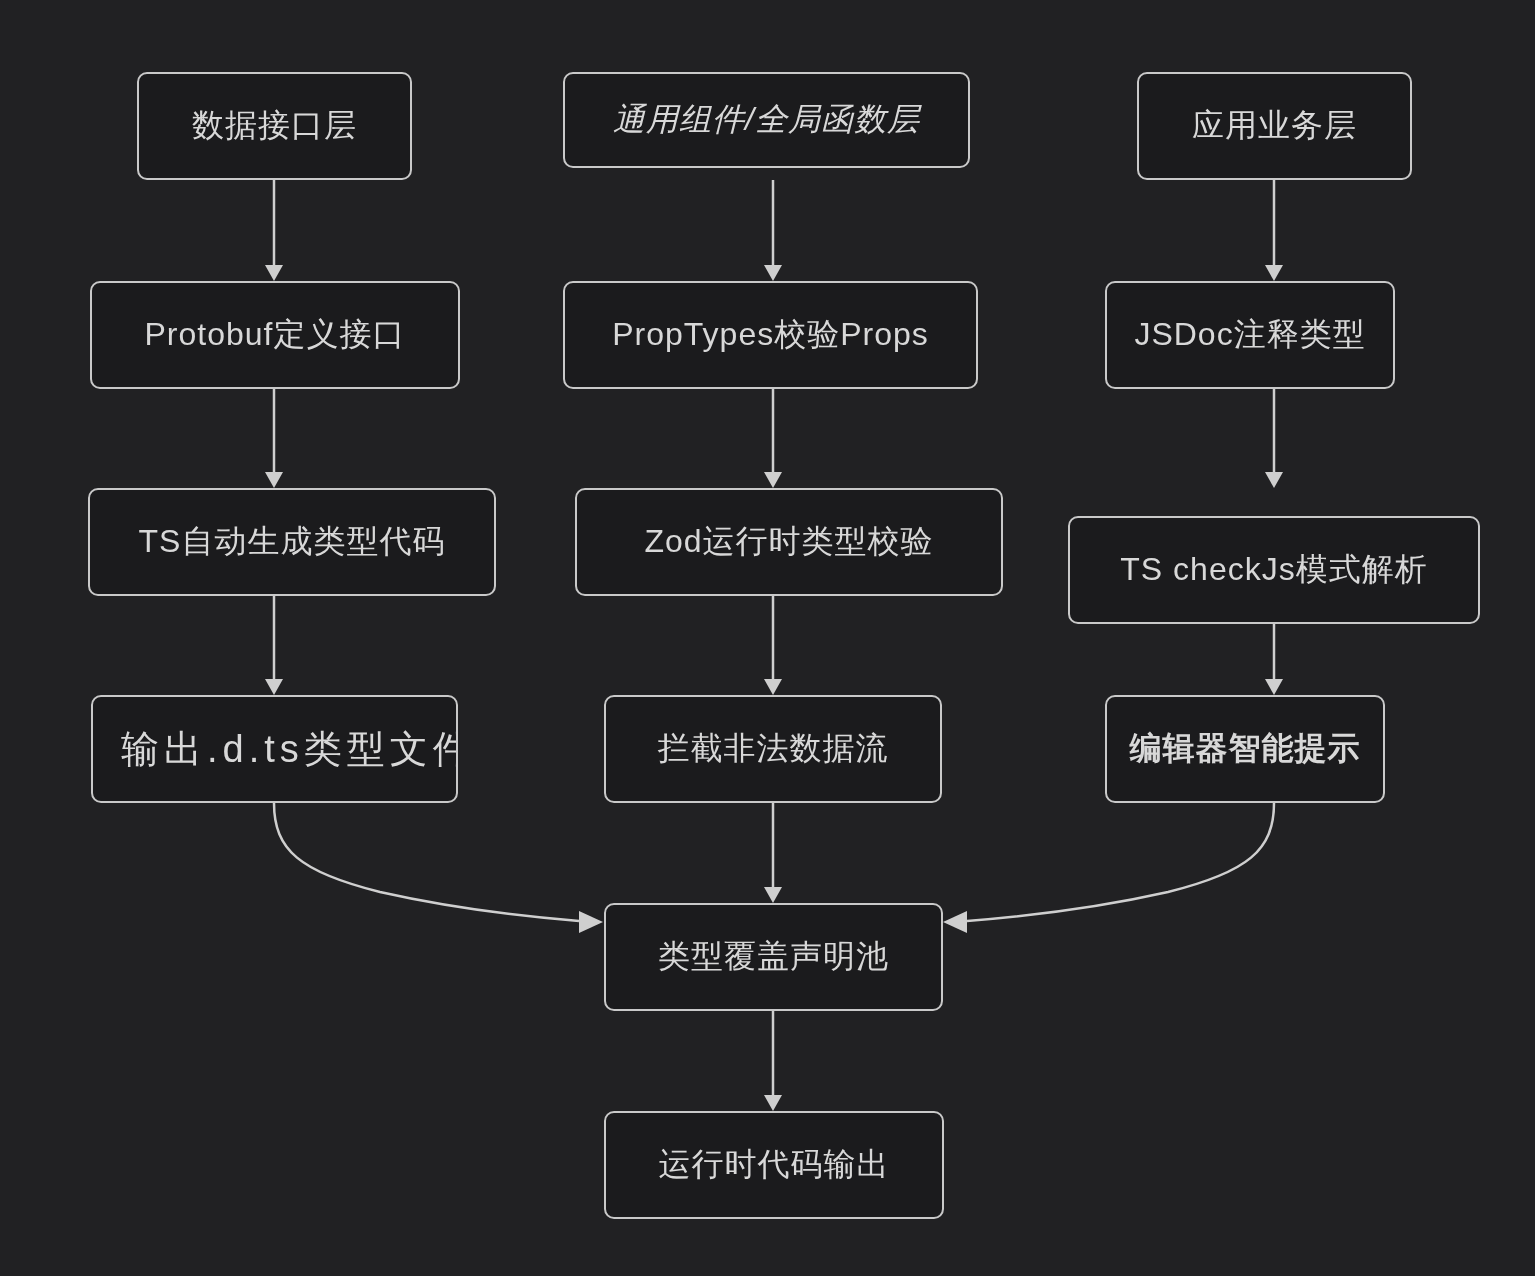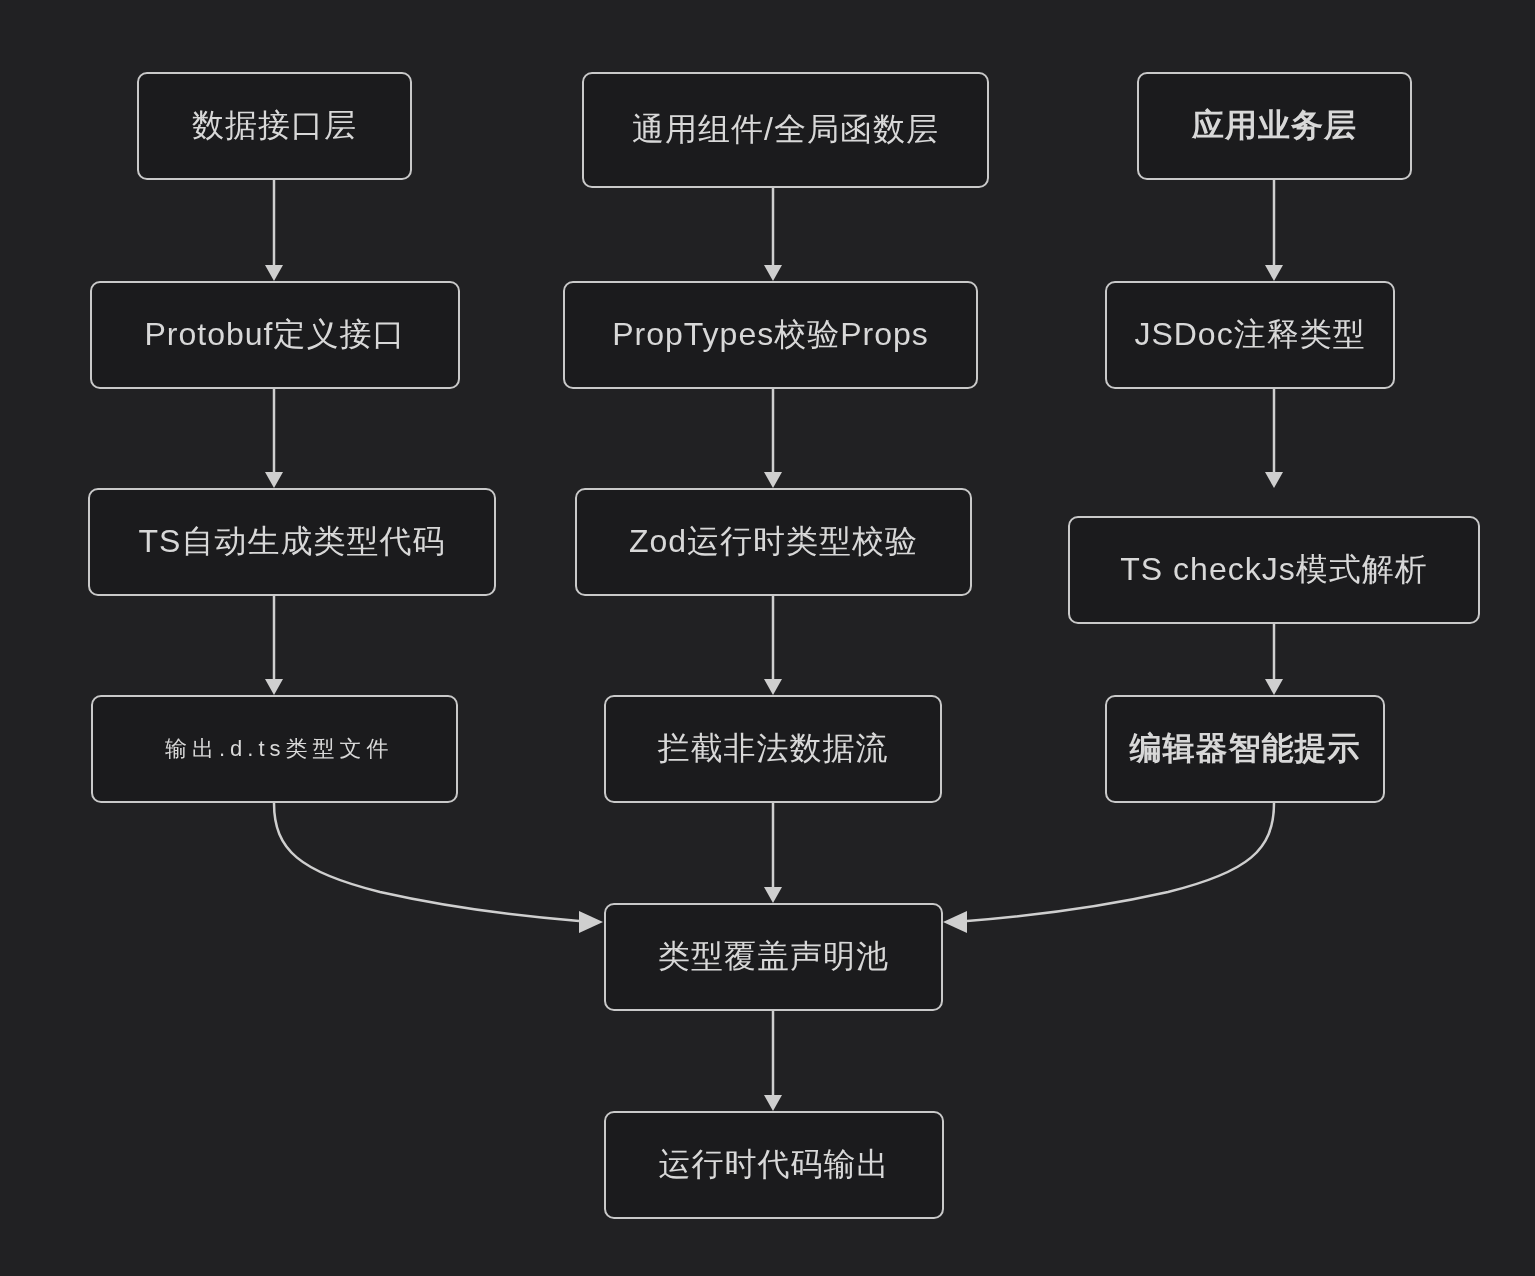--- a/index.html
+++ b/index.html
@@ -47,22 +47,22 @@
     align-items: center;
     justify-content: center;
     font-size: 32px;
     font-weight: 500;
     white-space: nowrap;
     overflow: hidden;
     letter-spacing: 1px;
   }
   .node.clip-left {
     justify-content: flex-start;
-    padding-left: 72px;
-    font-size: 22px;
+    padding-left: 28px;
+    font-size: 38px;
     letter-spacing: 5px;
   }
 </style>
 </head>
 <body>
 
 <div class="canvas">
 
   <svg class="connector-layer" viewBox="0 0 1535 1276" xmlns="http://www.w3.org/2000/svg">
 
@@ -120,41 +120,41 @@
 
     <g>
       <path d="M773,1011 L773,1096"></path>
         <polygon points="764,1095 782,1095 773,1111"></polygon>
     </g>
   </svg>
 
   <div class="node" style="left:137px; top:72px; width:275px; height:108px;">
     <span>数据接口层</span>
   </div>
-  <div class="node" style="left:582px; top:72px; width:407px; height:116px;">
+  <div class="node" style="left:563px; top:72px; width:407px; height:96px;font-style:italic;">
     <span>通用组件/全局函数层</span>
   </div>
-  <div class="node" style="left:1137px; top:72px; width:275px; height:108px;font-weight:bold;">
+  <div class="node" style="left:1137px; top:72px; width:275px; height:108px;">
     <span>应用业务层</span>
   </div>
 
   <div class="node" style="left:563px; top:281px; width:415px; height:108px;">
     <span>PropTypes校验Props</span>
   </div>
   <div class="node" style="left:90px; top:281px; width:370px; height:108px;">
     <span>Protobuf定义接口</span>
   </div>
   <div class="node" style="left:1105px; top:281px; width:290px; height:108px;text-align:center;">
     <span>JSDoc注释类型</span>
   </div>
 
   <div class="node" style="left:88px; top:488px; width:408px; height:108px;">
     <span>TS自动生成类型代码</span>
   </div>
-  <div class="node" style="left:575px; top:488px; width:397px; height:108px;">
+  <div class="node" style="left:575px; top:488px; width:428px; height:108px;">
     <span>Zod运行时类型校验</span>
   </div>
   <div class="node" style="left:1068px; top:516px; width:412px; height:108px;">
     <span>TS checkJs模式解析</span>
   </div>
 
   <div class="node clip-left" style="left:91px; top:695px; width:367px; height:108px;">
     <span>输出.d.ts类型文件</span>
   </div>
   <div class="node" style="left:604px; top:695px; width:338px; height:108px;">

